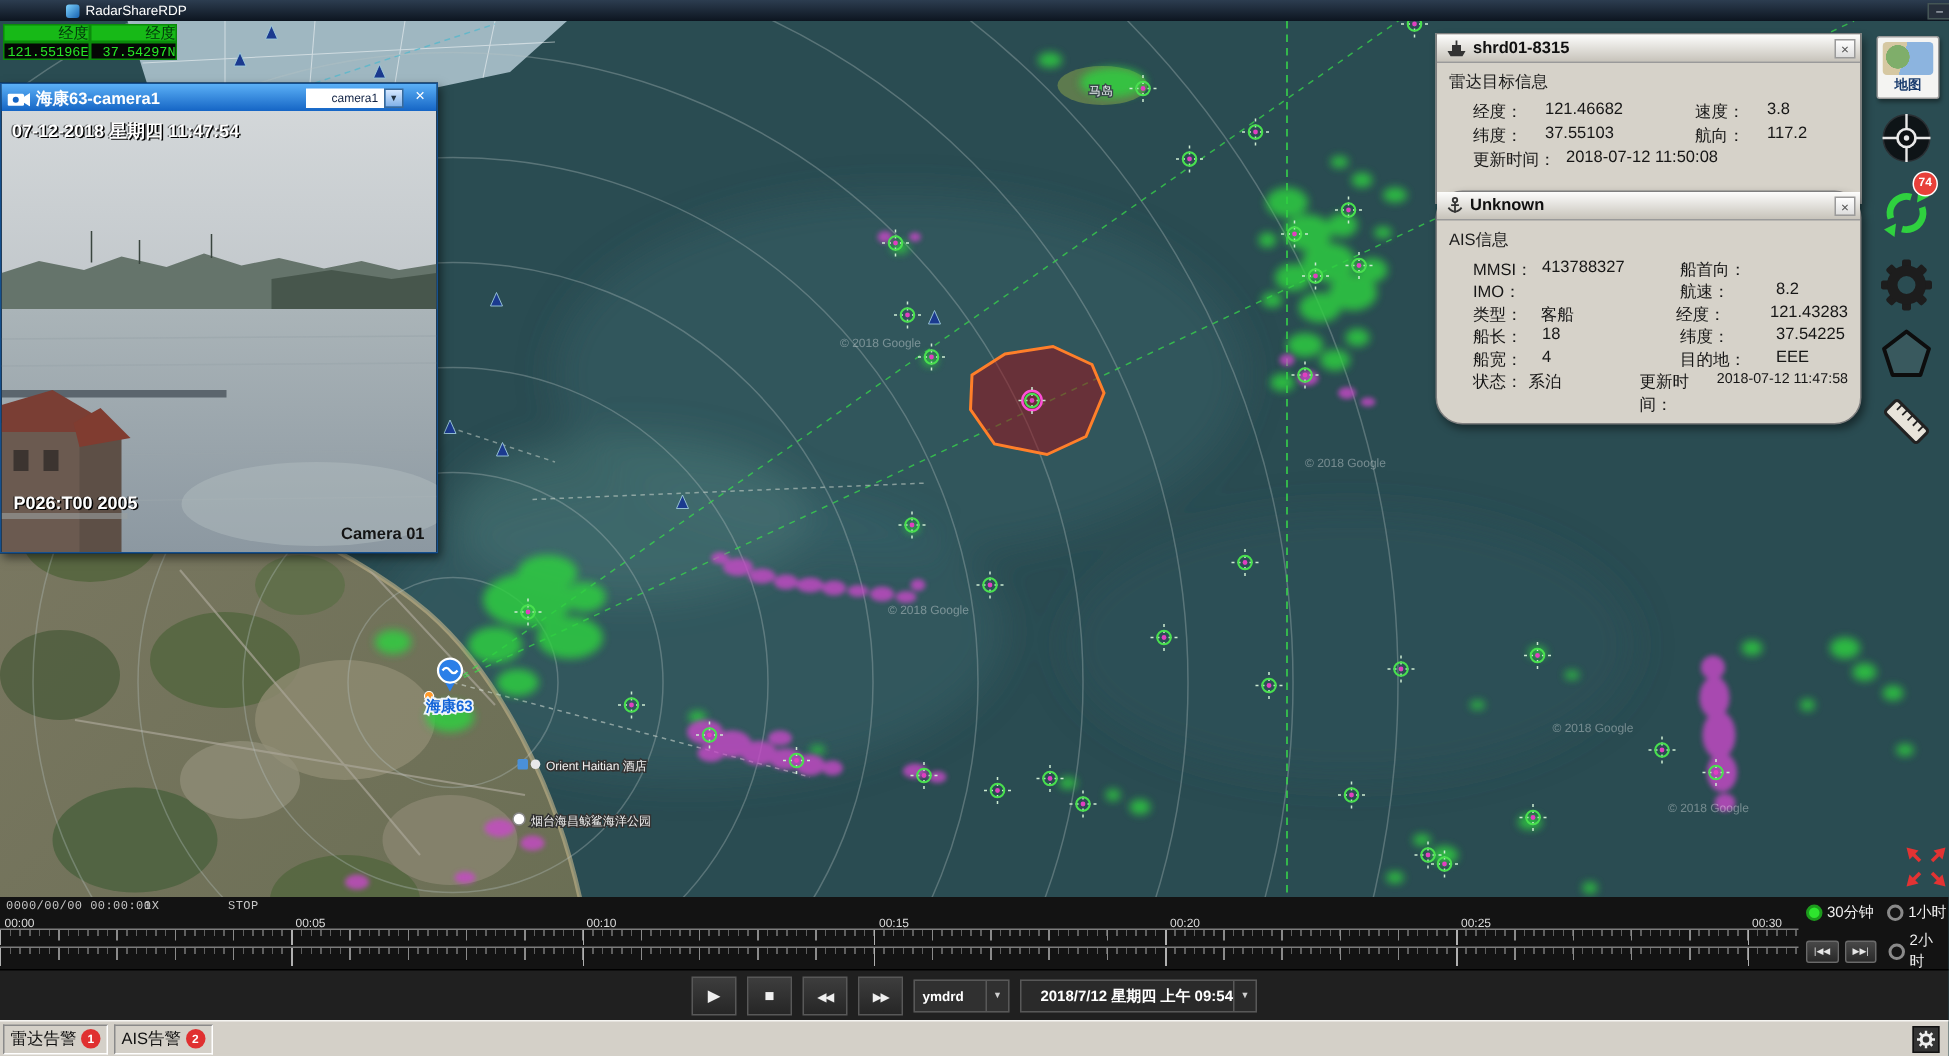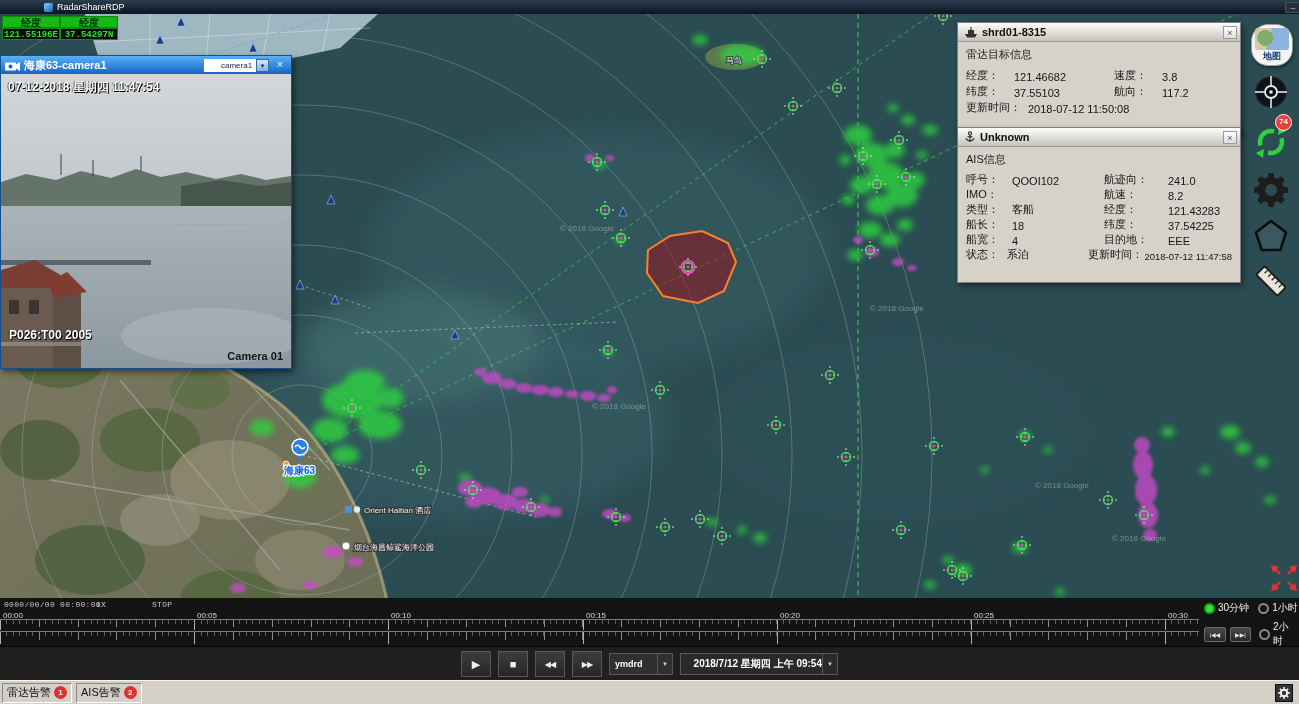--- a/index.html
+++ b/index.html
@@ -15,22 +15,22 @@
   .winbtns{margin-left:auto;display:flex;gap:2px;margin-right:3px;}
   .winbtn{width:16px;height:11px;background:#27303c;border:1px solid #455;
     color:#dfe6ee;font-size:8px;line-height:10px;text-align:center;box-sizing:border-box;}
 
   
   svg.map{position:absolute;left:0;top:14px;z-index:1;}
 
   
   .coords{position:absolute;left:2px;top:16px;z-index:30;display:grid;
     grid-template-columns:58px 58px;}
-  .coords div{height:12px;line-height:12px;text-align:center;box-sizing:border-box;
-    border:1px solid #0b8a0b;font-weight:bold;}
+  .coords div{height:12px;line-height:12px;text-align:right;box-sizing:border-box;
+    border:1px solid #0b8a0b;font-weight:normal;}
   .coords .h{background:#17b917;color:#00320a;font-size:10px;}
   .coords .v{background:#050705;color:#27e527;font-size:9px;font-family:"Liberation Mono",monospace;}
 
   
   .cam{position:absolute;left:0;top:55px;width:292px;height:314px;z-index:40;
     border:1px solid #14508f;background:#000;box-sizing:border-box;box-shadow:2px 3px 6px rgba(0,0,0,.5);}
   .cam-hd{height:18px;background:linear-gradient(#5bb0f6,#1565c5);display:flex;align-items:center;}
   .cam-hd .cic{margin:0 2px 0 4px;display:flex;}
   .cam-title{color:#fff;font-size:11px;font-weight:bold;flex:1;margin-left:2px;}
   .cam-select{width:52px;height:13px;background:#fff;color:#112244;font-size:8px;
@@ -42,39 +42,39 @@
   .osd{position:absolute;color:#fff;font-weight:bold;
     text-shadow:1px 1px 0 #000,-1px 0 0 #00000088;}
   .osd-dt{top:5px;left:7px;font-size:12px;}
   .osd-ptz{bottom:26px;left:8px;font-size:12px;}
   .osd-name{bottom:6px;right:8px;font-size:11px;color:#141414;text-shadow:none;}
 
   
   .panel{position:absolute;left:957px;width:284px;background:#d6d2c9;z-index:35;
     border:1px solid #7e7e7e;box-shadow:2px 3px 6px rgba(0,0,0,.45);box-sizing:border-box;}
   .p-radar{top:22px;}
-  .p-ais{top:127px;}
+  .p-ais{top:127px;border-radius:18px;}
   .p-hd{height:18px;background:linear-gradient(#fdfdfc,#c7c3ba);border-bottom:1px solid #9a9a9a;
     display:flex;align-items:center;}
   .p-hd .pic{margin:0 4px 0 6px;display:flex;}
   .p-title{font-size:11px;font-weight:bold;color:#101010;flex:1;}
   .p-close{width:14px;height:13px;margin-right:3px;border:1px solid #9a9a9a;
     background:linear-gradient(#fff,#ddd);color:#555;font-size:9px;line-height:12px;text-align:center;box-sizing:border-box;}
   .p-body{padding:4px 8px 20px;}
   .p-sec{font-size:11px;color:#1c1c1c;margin:1px 0 5px;}
-  .frow{display:flex;align-items:flex-end;height:16px;font-size:11px;color:#161616;}
+  .frow{display:flex;align-items:flex-start;height:16px;font-size:11px;color:#161616;margin-left:16px;}
   .fl{width:48px;}  .fv{width:100px;}  .fl2{width:48px;}  .fv2{flex:1;white-space:nowrap;}
   .ais .fl{width:46px}.ais .fv{width:92px}.ais .fl2{width:64px}
   .ais .frow{height:15px;}
   .fv2.small{font-size:9.5px;}
 
   
   .rtools{position:absolute;right:0;top:20px;width:56px;height:300px;z-index:30;}
   .map-btn{position:absolute;left:8px;top:4px;width:42px;height:42px;background:#f4f4f2;
-    border:1px solid #9a9a9a;border-radius:17px;box-shadow:1px 2px 3px rgba(0,0,0,.4);
+    border:1px solid #9a9a9a;border-radius:2px;box-shadow:1px 2px 3px rgba(0,0,0,.4);
     display:flex;flex-direction:column;align-items:center;justify-content:flex-start;box-sizing:border-box;}
   .map-thumb{width:34px;height:22px;margin-top:3px;border-radius:3px;
     background-image:radial-gradient(circle at 30% 45%,#7fae6a 0 29%,transparent 30%),
       linear-gradient(105deg,#d6c8a2 0 42%,#8cb4df 42% 100%);}
   .map-btn-label{font-size:9px;font-weight:bold;color:#1a3c6e;line-height:13px;}
   .tool{position:absolute;}
   .t-compass{left:10px;top:54px;}
   .t-refresh{left:10px;top:104px;}
   .refresh-badge{position:absolute;left:32px;top:94px;width:17px;height:17px;border-radius:50%;
     background:#e8403a;border:1.5px solid #fff;color:#fff;font-size:8px;font-weight:bold;
@@ -524,24 +524,24 @@
         <line x1="3.4" y1="5.8" x2="8.6" y2="5.8"></line>
           <path d="M1.6,7.4 Q6,12.8 10.4,7.4"></path>
         </svg>
     </span>
     <span class="p-title">Unknown</span>
     <span class="p-close">×</span>
   </div>
   <div class="p-body">
     <div class="p-sec">AIS信息</div>
     <div class="frow">
-      <span class="fl">呼号：</span>
-      <span class="fv">QOOI102</span>
-      <span class="fl2">航迹向：</span>
-      <span class="fv2">241.0</span>
+      <span class="fl">MMSI：</span>
+      <span class="fv">413788327</span>
+      <span class="fl2">船首向：</span>
+      <span class="fv2"></span>
     </div>
     <div class="frow">
       <span class="fl">IMO：</span>
       <span class="fv"></span>
       <span class="fl2">航速：</span>
       <span class="fv2">8.2</span>
     </div>
     <div class="frow">
       <span class="fl">类型：</span>
       <span class="fv">客船</span>

